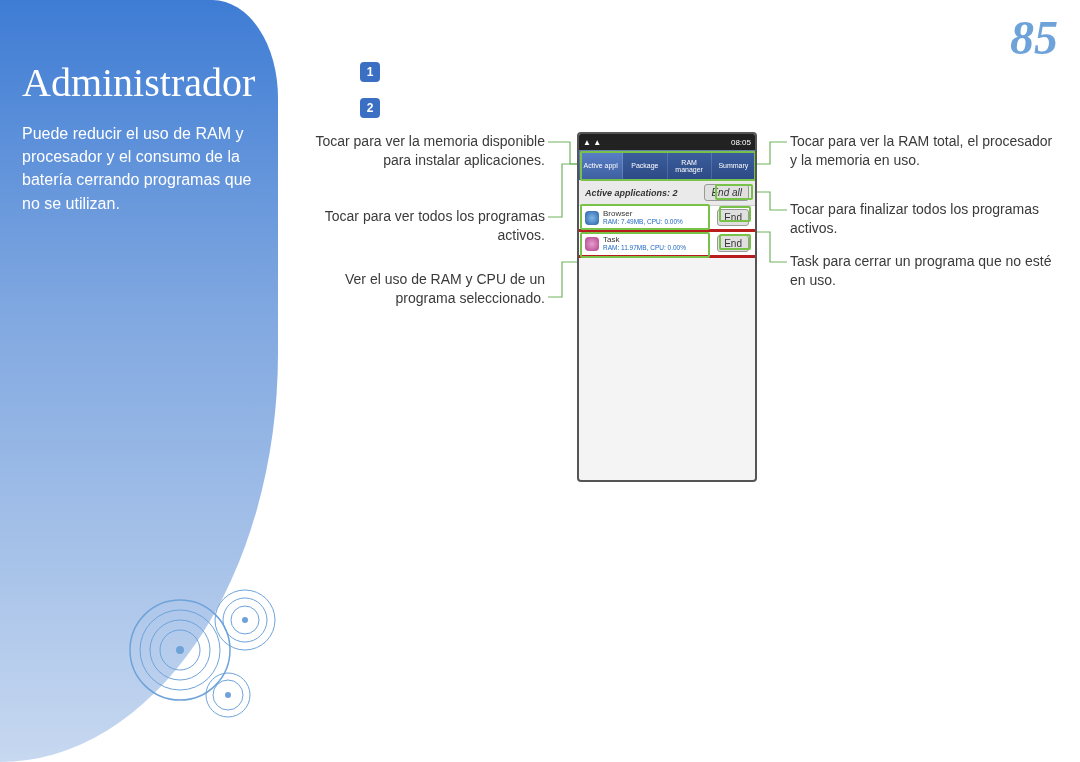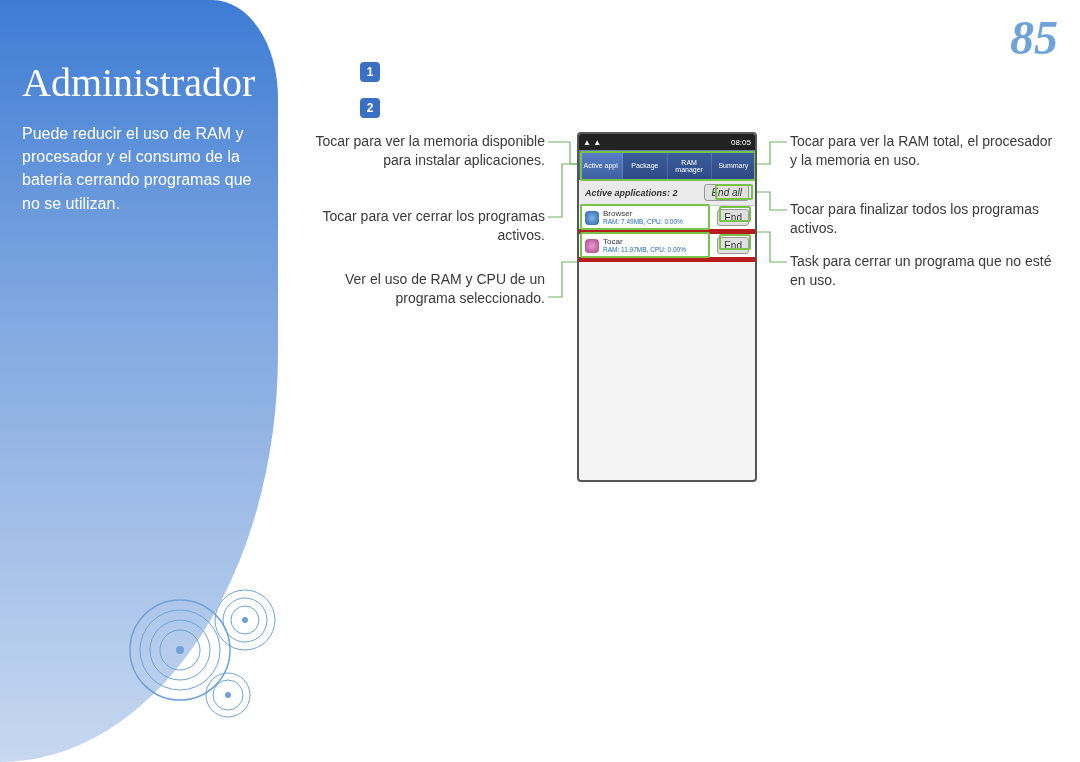--- a/index.html
+++ b/index.html
@@ -150,21 +150,21 @@
     border: 1px solid #999;
     border-radius: 3px;
     padding: 2px 6px;
     font-size: 10px;
     color: #333;
   }
   .app-row {
     display: flex;
     align-items: center;
     padding: 3px 6px;
-    border-bottom: 5px solid #b91c1c;
+    border-bottom: 3px solid #b91c1c;
     background: #fff;
   }
   .app-icon {
     width: 14px; height: 14px;
     border-radius: 4px;
     margin-right: 4px;
     flex-shrink: 0;
   }
   .app-info { flex: 1; line-height: 1.1; }
   .app-name { font-size: 8px; color: #333; }
@@ -214,21 +214,21 @@
     <div class="step-badge">1</div>
   </div>
   <div class="step">
     <div class="step-badge">2</div>
   </div>
 
   <div class="diagram">
 
     <div class="left-callouts">
       <div class="callout" style="top:0; right:0; width:245px;">Tocar para ver la memoria disponible para instalar aplicaciones.</div>
-      <div class="callout" style="top:75px; right:0; width:245px;">Tocar para ver cerrar los programas activos.</div>
+      <div class="callout" style="top:75px; right:0; width:245px;">Tocar para ver todos los programas activos.</div>
       <div class="callout" style="top:138px; right:0; width:245px;">Ver el uso de RAM y CPU de un programa seleccionado.</div>
     </div>
 
     <div class="right-callouts">
       <div class="callout" style="top:0; left:0; width:270px;">Tocar para ver la RAM total, el procesador y la memoria en uso.</div>
       <div class="callout" style="top:68px; left:0; width:270px;">Tocar para finalizar todos los programas activos.</div>
       <div class="callout" style="top:120px; left:0; width:270px;">Task para cerrar un programa que no esté en uso.</div>
     </div>
 
     <svg class="connector-svg">
@@ -267,21 +267,21 @@
         <div class="app-icon" style="background:radial-gradient(circle,#7fb8e8,#2a5fa8);"></div>
         <div class="app-info">
           <div class="app-name">Browser</div>
           <div class="app-meta">RAM: 7.49MB, CPU: 0.00%</div>
         </div>
         <span class="btn">End</span>
       </div>
       <div class="app-row">
         <div class="app-icon" style="background:radial-gradient(circle,#e79fcf,#b0408b);"></div>
         <div class="app-info">
-          <div class="app-name">Tocar</div>
+          <div class="app-name">Task</div>
           <div class="app-meta">RAM: 11.97MB, CPU: 0.00%</div>
         </div>
         <span class="btn">End</span>
       </div>
 
       <div class="hi-box" style="left:1px; top:17px; width:176px; height:30px;"></div>
       <div class="hi-box" style="left:136px; top:50px; width:38px; height:16px;"></div>
       <div class="hi-box" style="left:1px; top:70px; width:130px; height:26px;"></div>
       <div class="hi-box" style="left:140px; top:72px; width:32px; height:16px;"></div>
       <div class="hi-box" style="left:1px; top:98px; width:130px; height:26px;"></div>

